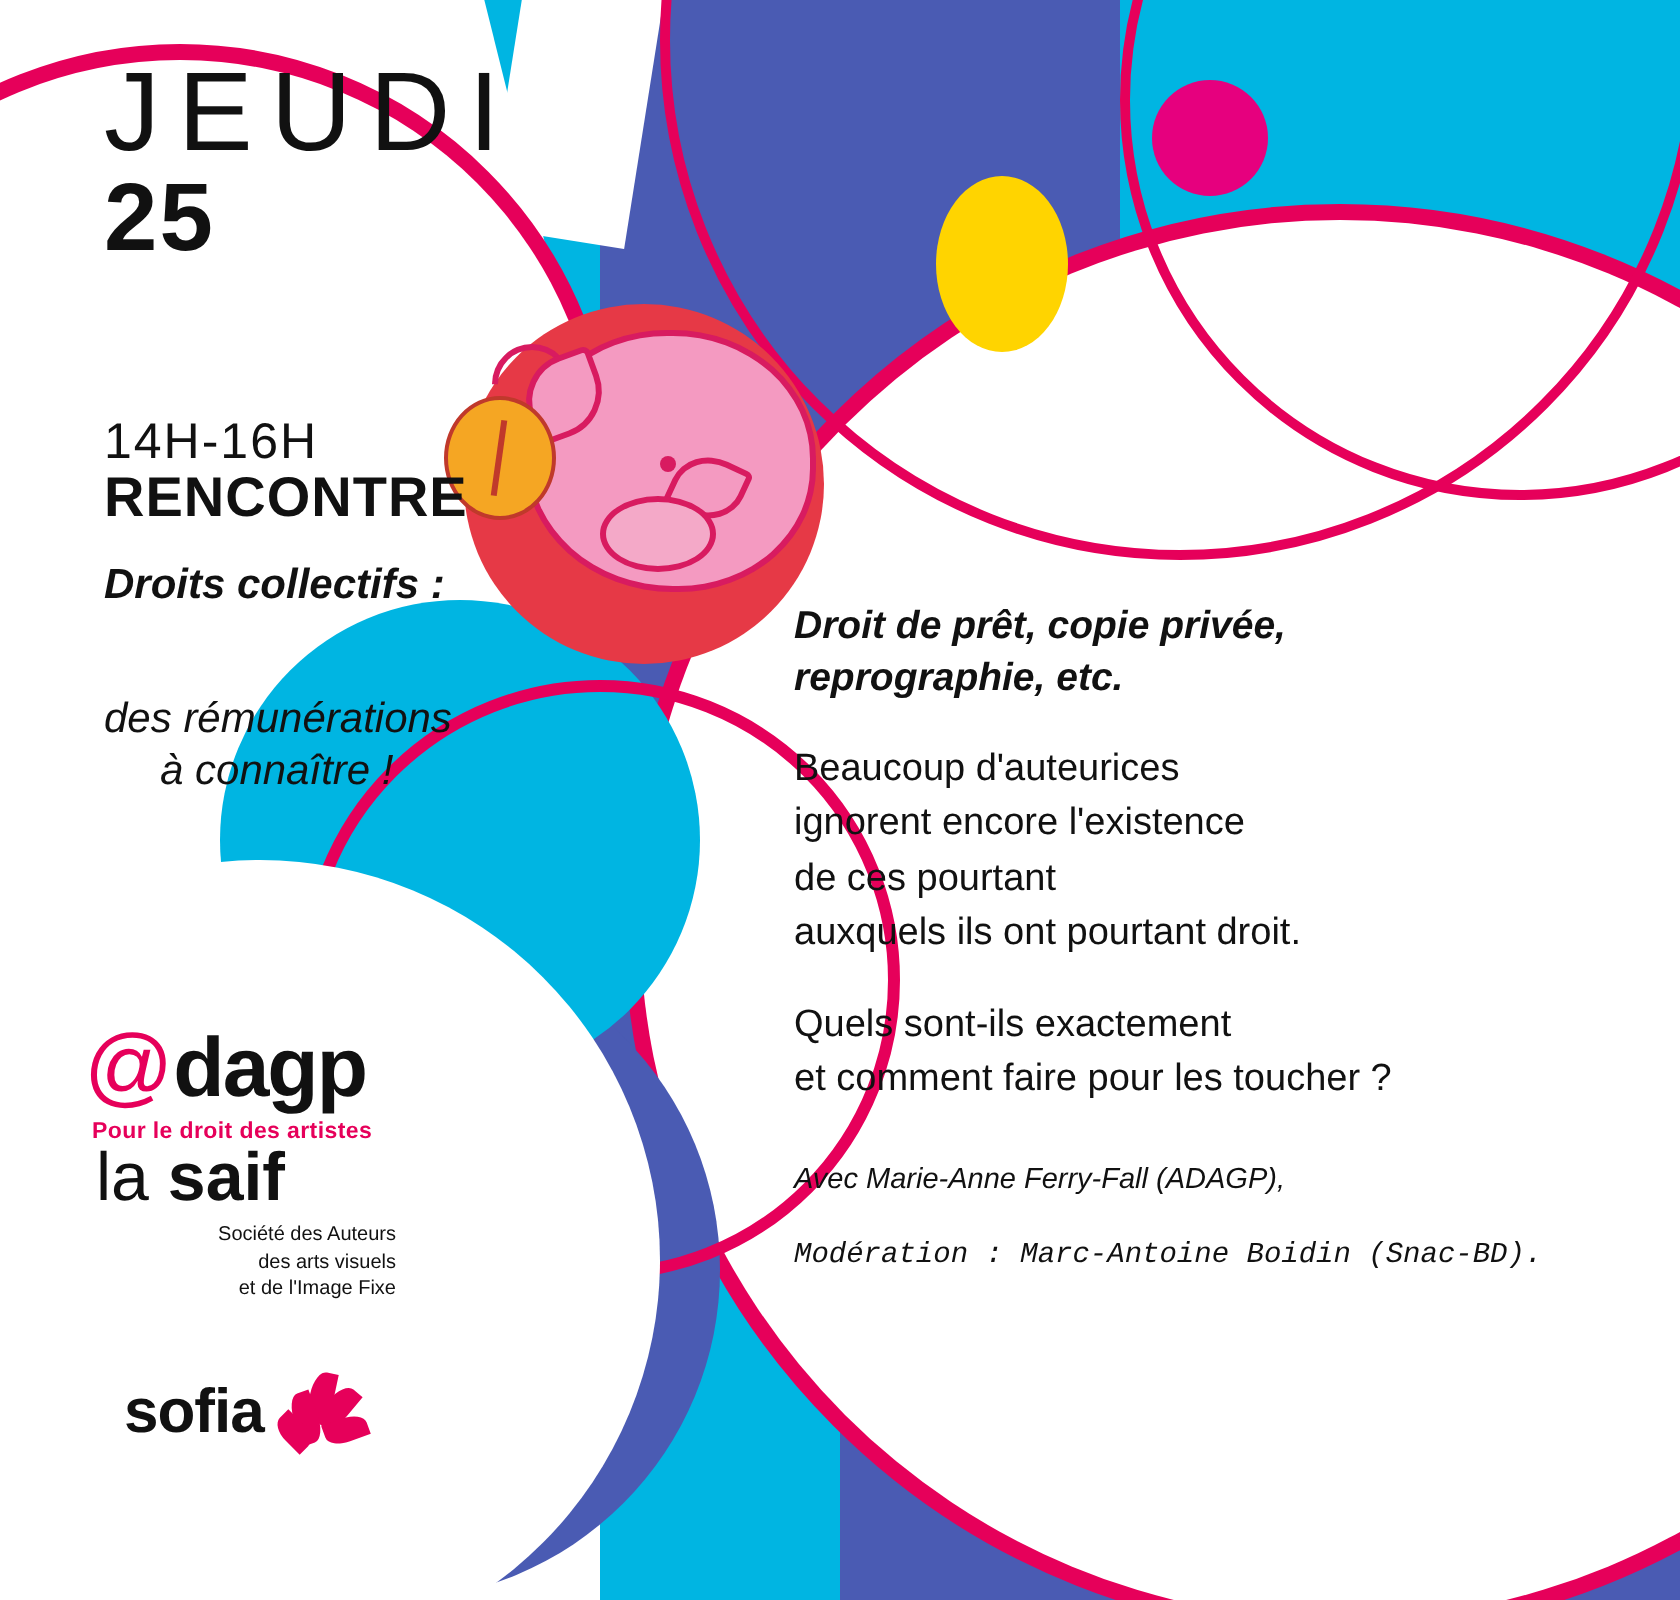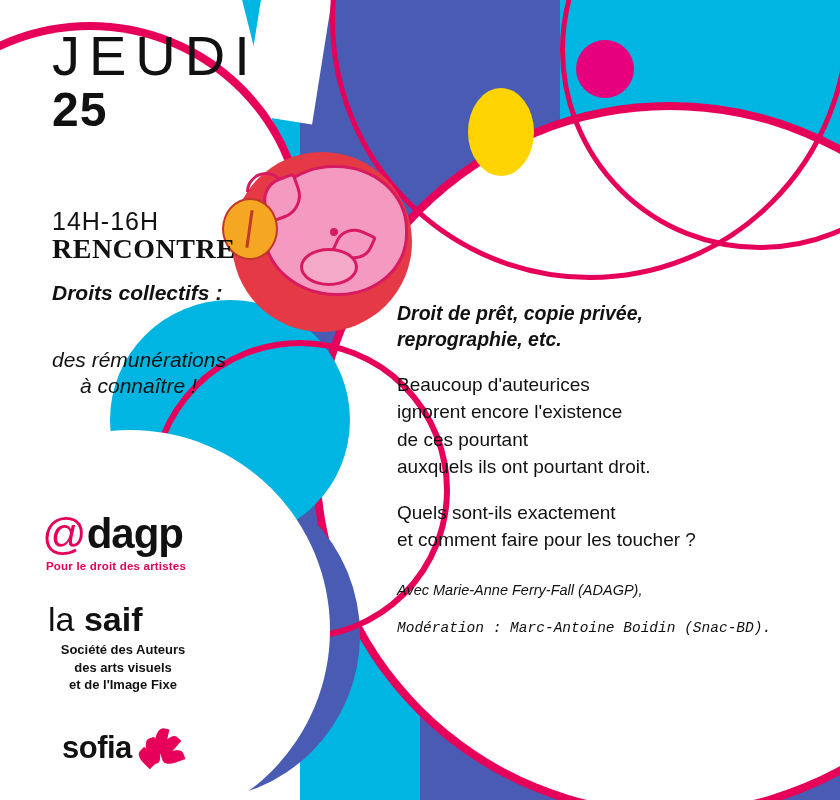--- a/index.html
+++ b/index.html
@@ -233,21 +233,20 @@
     color: #111111;
     line-height: 1.05;
   }
   .rencontre {
     font-size: 28px;
     font-weight: 700;
     letter-spacing: 0.5px;
     color: #111111;
     line-height: 1.05;
     margin-bottom: 16px;
-    font-family: Liberation Serif, serif;
   }
   .left-title {
     font-size: 21px;
     font-weight: 700;
     font-style: italic;
     color: #111111;
     line-height: 1.28;
   }
   .left-title .l2, .left-title .l3 {
     font-weight: 400;
@@ -317,36 +316,35 @@
   }
   .adagp-sub {
     font-size: 11.5px;
     font-weight: 700;
     color: #e6005a;
     margin-top: 4px;
     margin-left: 4px;
     letter-spacing: 0.2px;
   }
   .logo-saif {
-    margin-top: 30px;
     margin-left: 6px;
   }
   .saif-main {
     font-size: 34px;
     color: #111111;
     line-height: 1;
   }
   .saif-main b { font-weight: 700; }
   .saif-sub {
-    font-size: 13px;
-    font-weight: 700;
+    font-size: 10px;
+    font-weight: 400;
     color: #111111;
     line-height: 1.35;
     margin-top: 5px;
-    text-align: center;
+    text-align: right;
     width: 150px;
   }
   .logo-sofia {
     margin-top: 34px;
     margin-left: 20px;
     display: flex;
     align-items: center;
   }
   .sofia-word {
     font-size: 31px;

